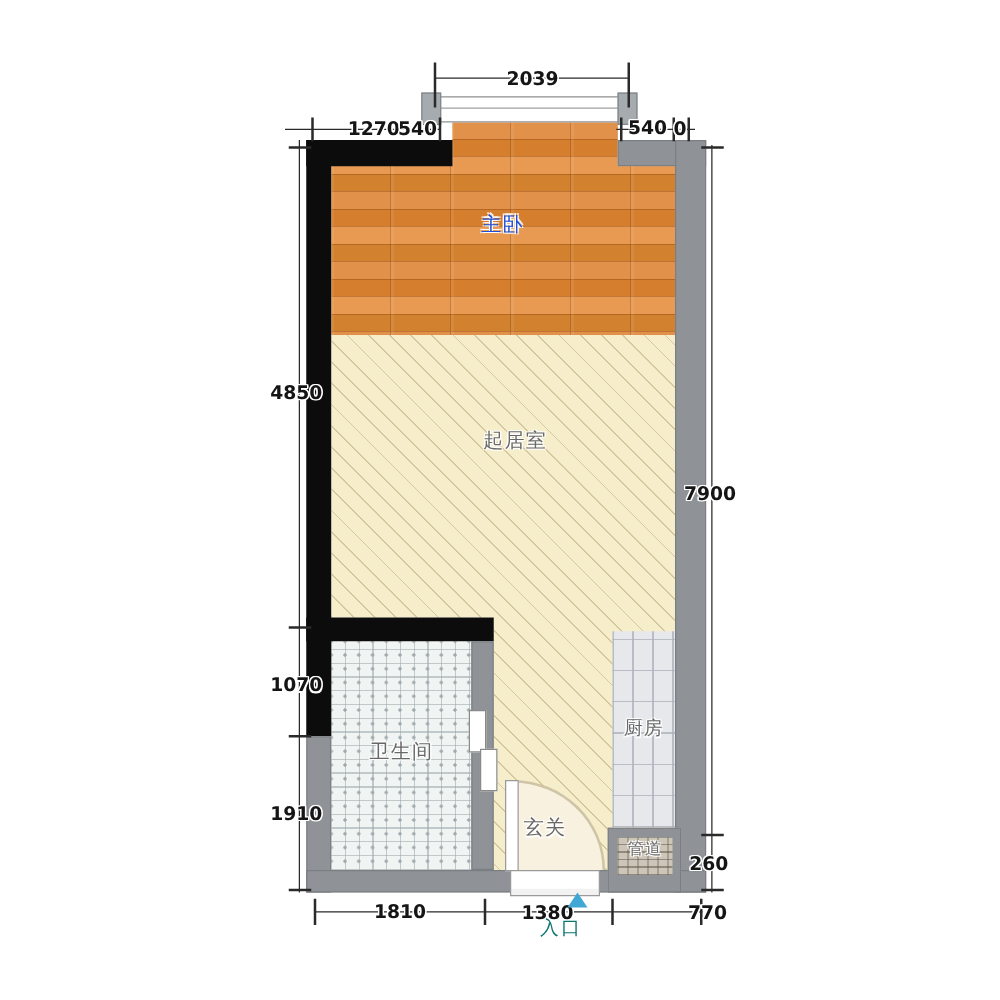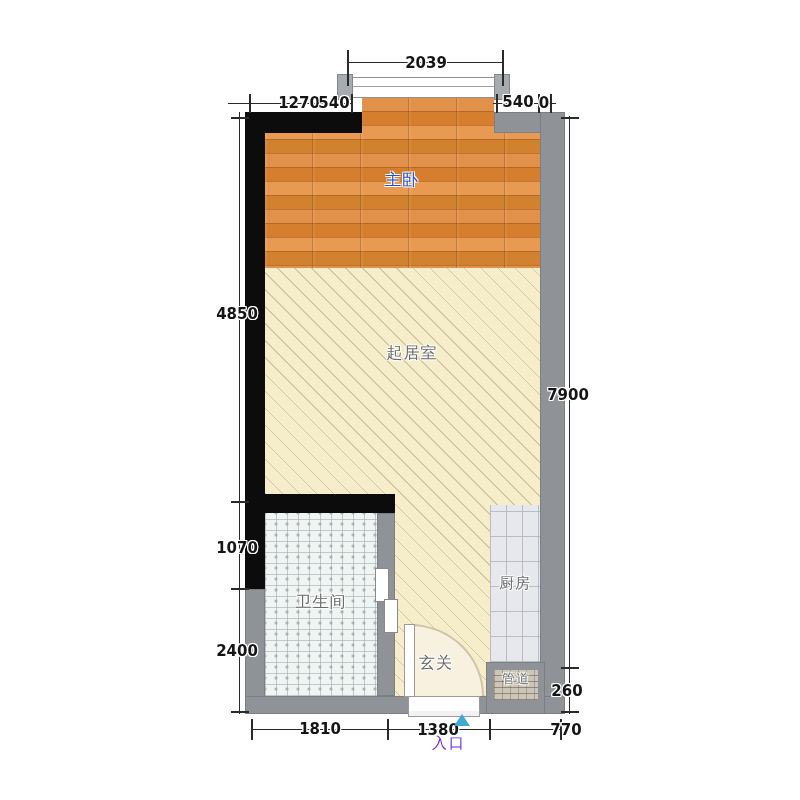--- a/index.html
+++ b/index.html
@@ -102,21 +102,21 @@
   .dim{position:absolute;transform:translate(-50%,-50%);font-size:15px;font-weight:bold;color:#151515;white-space:nowrap;
     text-shadow:-1px -1px 0 #fff,1px -1px 0 #fff,-1px 1px 0 #fff,1px 1px 0 #fff,0 -1px 0 #fff,0 1px 0 #fff,-1px 0 0 #fff,1px 0 0 #fff;}
   .rlabel{position:absolute;transform:translate(-50%,-50%);font-size:16px;color:#686868;letter-spacing:1px;white-space:nowrap;
     text-shadow:-1px -1px 0 rgba(255,255,255,.9),1px -1px 0 rgba(255,255,255,.9),-1px 1px 0 rgba(255,255,255,.9),1px 1px 0 rgba(255,255,255,.9);}
   #lbl-bedroom{left:402px;top:180px;color:#1d4ed8;}
   #lbl-living{left:412px;top:353px;}
   #lbl-bath{left:321px;top:602px;}
   #lbl-kitchen{left:515px;top:583px;font-size:15px;}
   #lbl-foyer{left:436px;top:663px;}
   #lbl-duct{left:516px;top:679px;font-size:13px;color:#6e6e6e;}
-  #lbl-entrance{left:449px;top:743px;font-size:15px;color:#6d28d9;letter-spacing:2px;text-shadow:none;}
+  #lbl-entrance{left:449px;top:743px;font-size:15px;color:#0f766e;letter-spacing:2px;text-shadow:none;}
   #d-2040{left:426px;top:63px;}
   #d-1270{left:299px;top:103px;}
   #d-540a{left:334px;top:103px;}
   #d-540b{left:518px;top:102px;}
   #d-0{left:544px;top:103px;}
   #d-4850{left:237px;top:314px;}
   #d-1070{left:237px;top:548px;}
   #d-1550{left:237px;top:651px;}
   #d-6950{left:568px;top:395px;}
   #d-520{left:567px;top:691px;}
@@ -186,21 +186,21 @@
   <div class="dline" id="dt-bot-c"></div>
   <div class="dline" id="dt-bot-d"></div>
 
   <div class="dim" id="d-2040">2039</div>
   <div class="dim" id="d-1270">1270</div>
   <div class="dim" id="d-540a">540</div>
   <div class="dim" id="d-540b">540</div>
   <div class="dim" id="d-0">0</div>
   <div class="dim" id="d-4850">4850</div>
   <div class="dim" id="d-1070">1070</div>
-  <div class="dim" id="d-1550">2400</div>
+  <div class="dim" id="d-1550">1910</div>
   <div class="dim" id="d-6950">7900</div>
   <div class="dim" id="d-520">260</div>
   <div class="dim" id="d-1810">1810</div>
   <div class="dim" id="d-1380">1380</div>
   <div class="dim" id="d-770">770</div>
 
   <div class="rlabel" id="lbl-bedroom">主卧</div>
   <div class="rlabel" id="lbl-living">起居室</div>
   <div class="rlabel" id="lbl-bath">卫生间</div>
   <div class="rlabel" id="lbl-kitchen">厨房</div>

